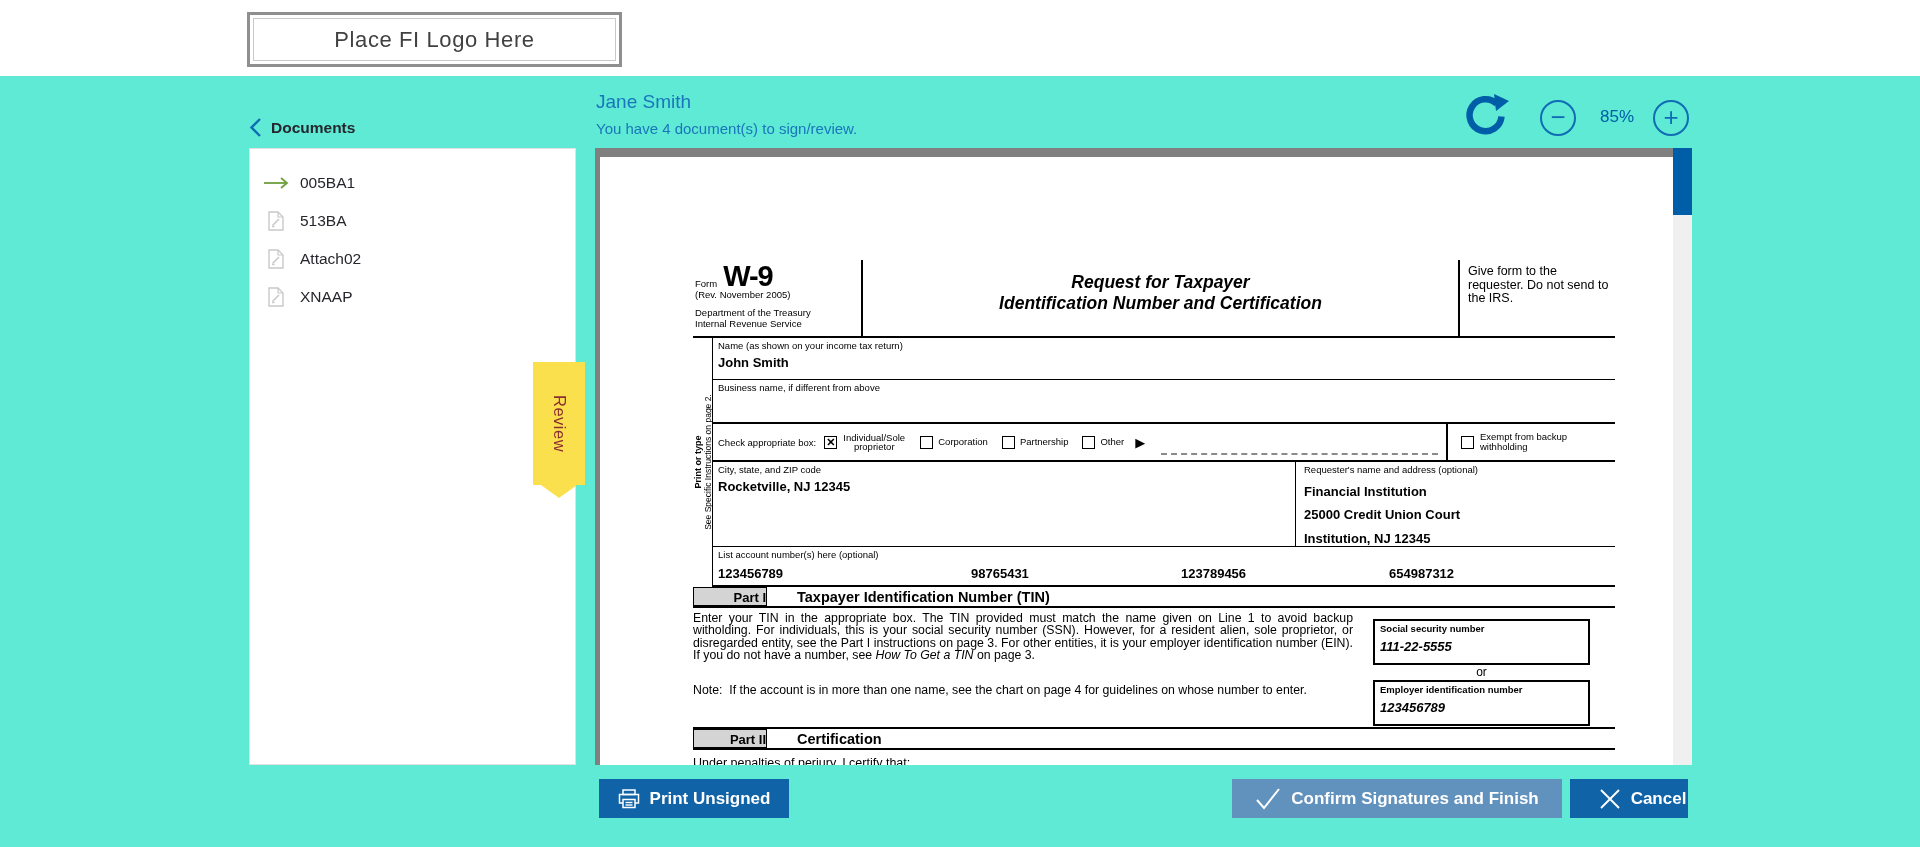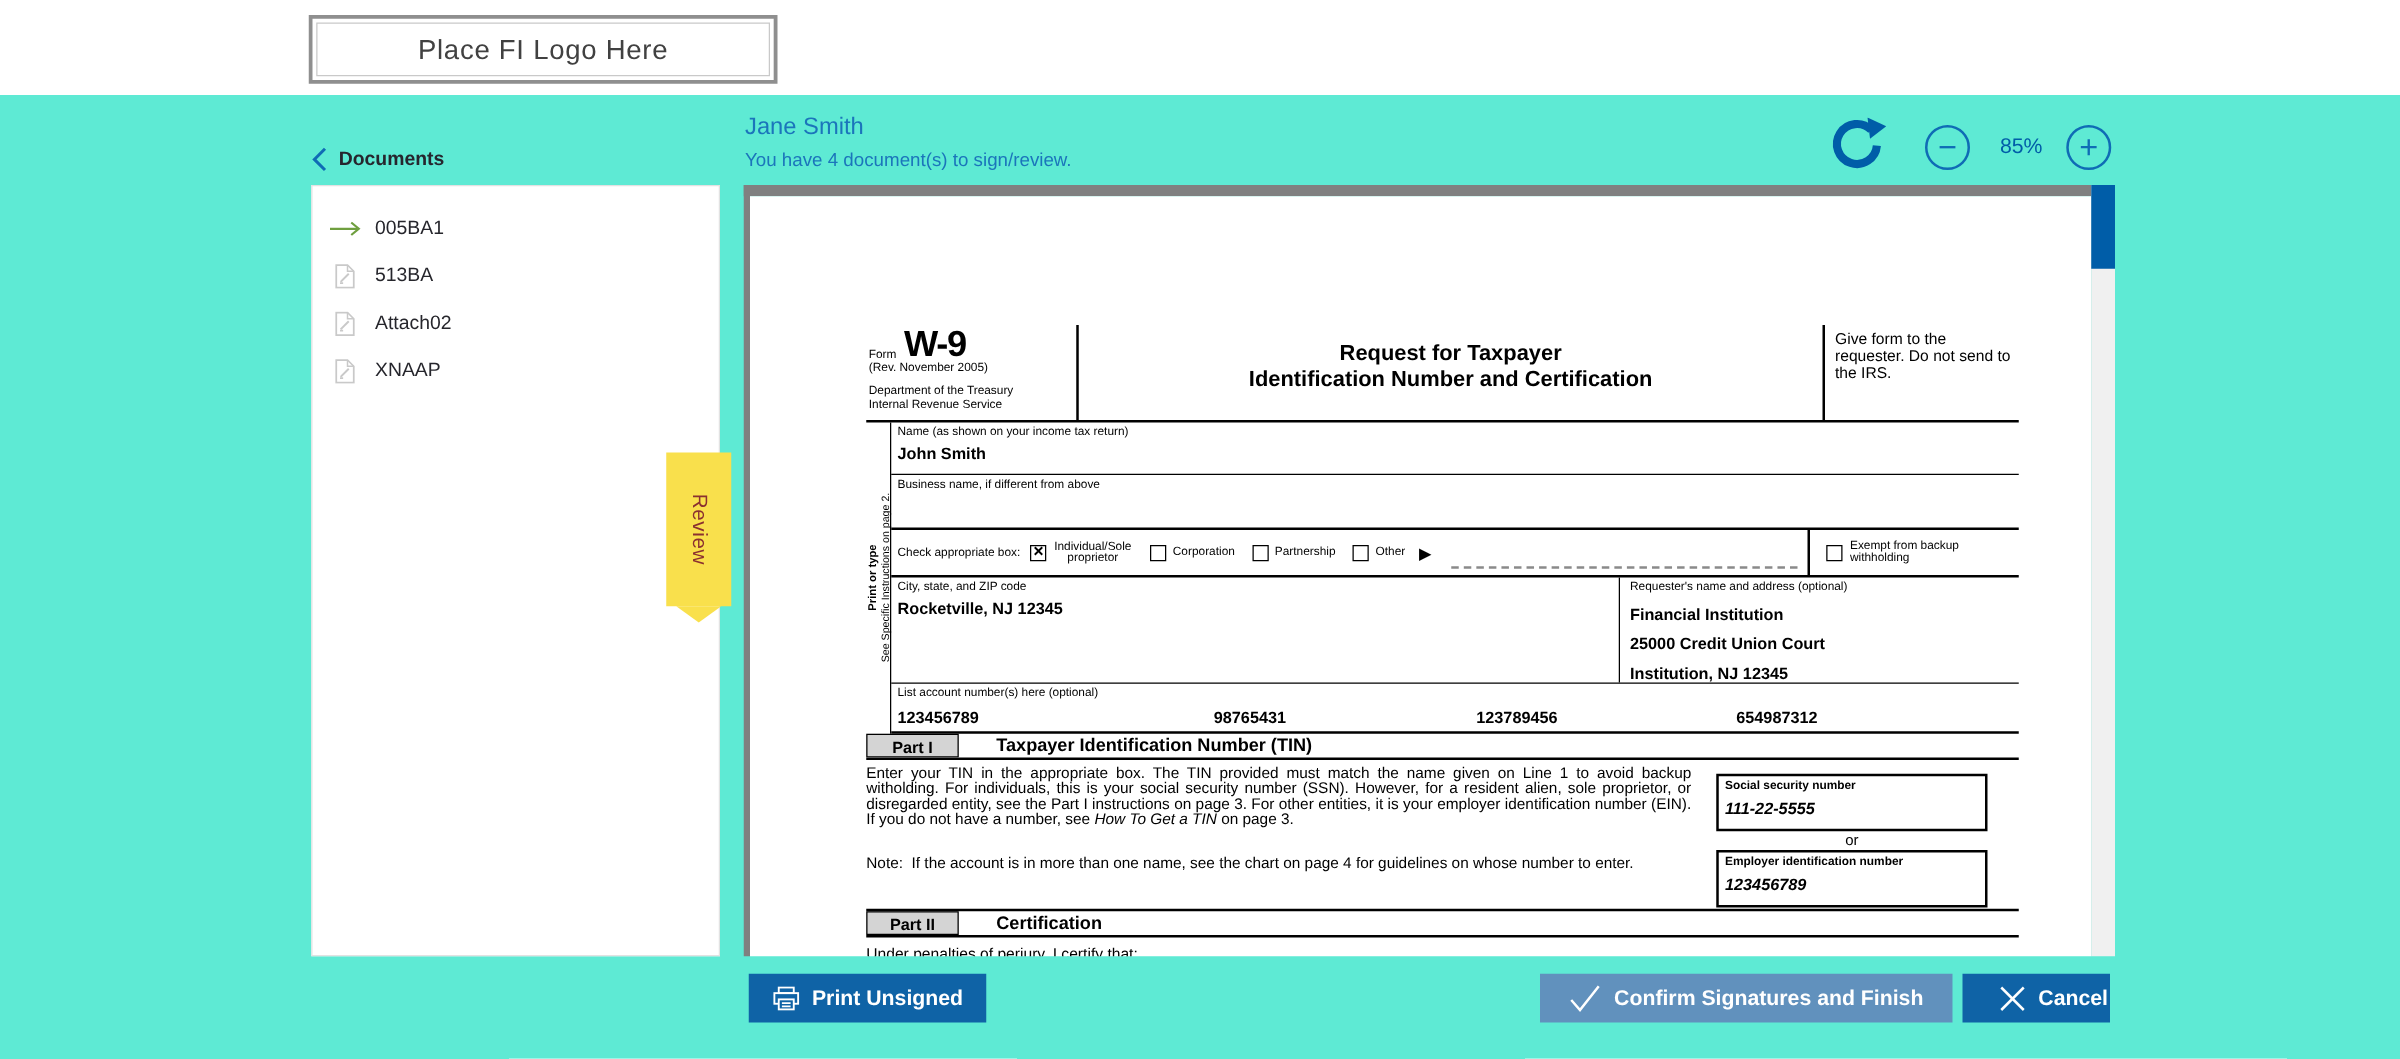--- a/index.html
+++ b/index.html
@@ -50,21 +50,21 @@
 
   
   .w9 { position:absolute; left:93px; top:103px; width:922px; color:#000; }
   .w9 .sm { font-size:9.5px; line-height:11px; }
   .w9-header { display:flex; border-bottom:2px solid #000; height:78px; }
   .w9-block1 { width:170px; border-right:2px solid #000; padding:3px 2px 0 2px; }
   .w9-formline { display:flex; align-items:flex-end; gap:6px; }
   .w9-num { font-size:29px; font-weight:bold; letter-spacing:-1px; line-height:26px; }
   .w9-dept { margin-top:7px; }
   .w9-titleblock { flex:1; border-right:2px solid #000; text-align:center; padding-top:12px; }
-  .w9-titleblock div { font-size:17.5px; font-weight:bold; line-height:21px; }
+  .w9-titleblock div { font-size:17.5px; font-weight:bold; line-height:21px;font-style:italic; }
   .w9-noteblock { width:155px; padding:5px 4px 0 8px; font-size:12.5px; line-height:13.5px; }
 
   .w9-body { display:flex; }
   .rail { position:relative; width:20px; border-right:1px solid #000; }
   .rail-rot { position:absolute; width:242px; height:20px; left:50%; top:50%;
     transform:translate(-50%,-50%) rotate(-90deg); text-align:center; }
   .rail-rot .b { display:block; font-size:9px; font-weight:bold; line-height:10px; }
   .rail-rot .n { display:block; font-size:8.5px; line-height:10px; white-space:nowrap; }
   .fields { flex:1; }
 
@@ -93,21 +93,21 @@
   .row-city { height:38px; }
   .addr-val2 { position:absolute; left:310px; top:17px; font-size:13px; font-weight:bold; }
   .req-col { flex:1; padding:2px 0 0 8px; }
   .req-col .rline { font-size:13px; font-weight:bold; margin-top:8.5px; }
 
   .row-account { height:40px; border-bottom:2px solid #000; }
   .acct { position:absolute; top:19px; font-size:13px; font-weight:bold; }
   .acct0 { left:5px; } .acct1 { left:258px; } .acct2 { left:468px; } .acct3 { left:676px; }
 
   .part-header { height:21px; display:flex; align-items:stretch; border-bottom:2px solid #000; }
-  .part-badge { width:74px; border:1px solid #000; background:#d4d4d4; text-align:center;
+  .part-badge { width:74px; border:1px solid #000; background:#d4d4d4; text-align:right;
     font-size:13px; font-weight:bold; line-height:19px; }
   .part-title { font-size:14.5px; font-weight:bold; line-height:21px; margin-left:30px; }
 
   .part1-body { position:relative; height:121px; border-bottom:2px solid #000; }
   .part1-text { position:absolute; left:0; top:4px; width:660px; font-size:12.3px; line-height:12.6px; text-align:justify; }
   .part1-note { position:absolute; left:0; top:76px; width:632px; font-size:12.3px; line-height:12.6px; }
   .tinbox { position:absolute; left:680px; width:217px; border:2px solid #000; padding:2px 5px; }
   .ssn-box { top:11px; height:46px; } .ein-box { top:72px; height:46px; }
   .tinbox .tl { font-size:9.5px; font-weight:bold; }
   .tinbox .tv { font-size:13px; font-weight:bold; margin-top:5px;font-style:italic; }

